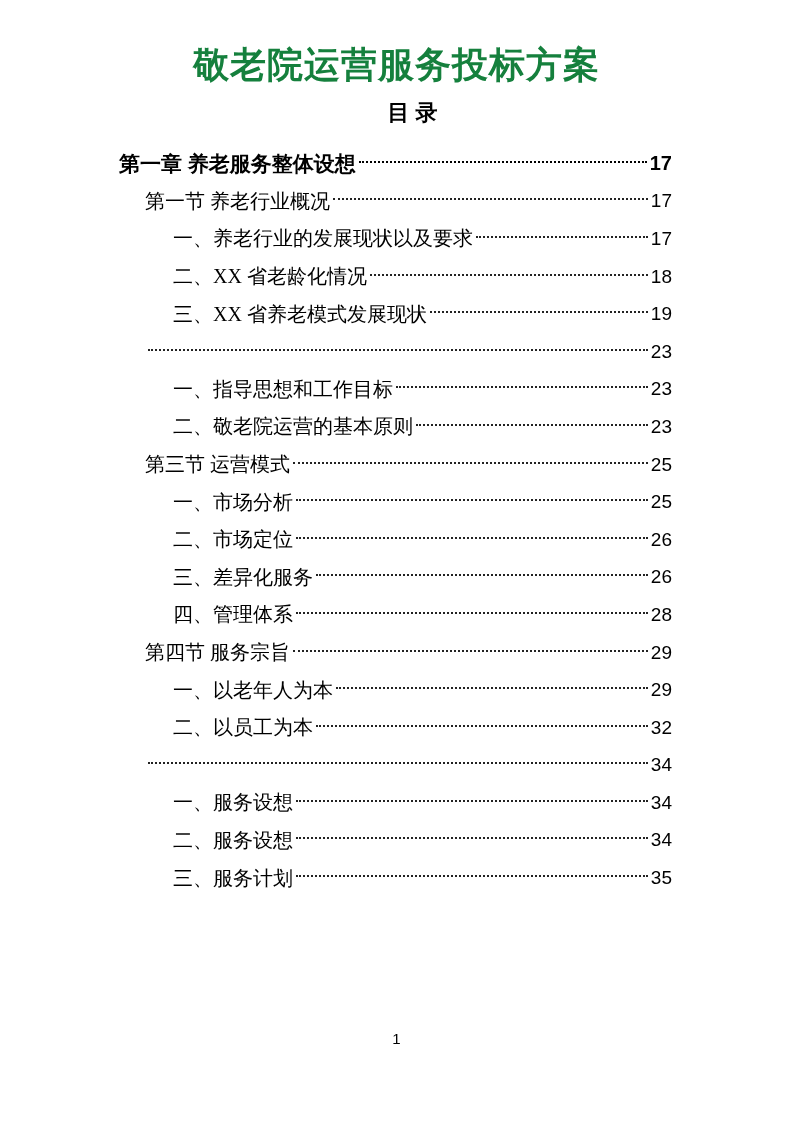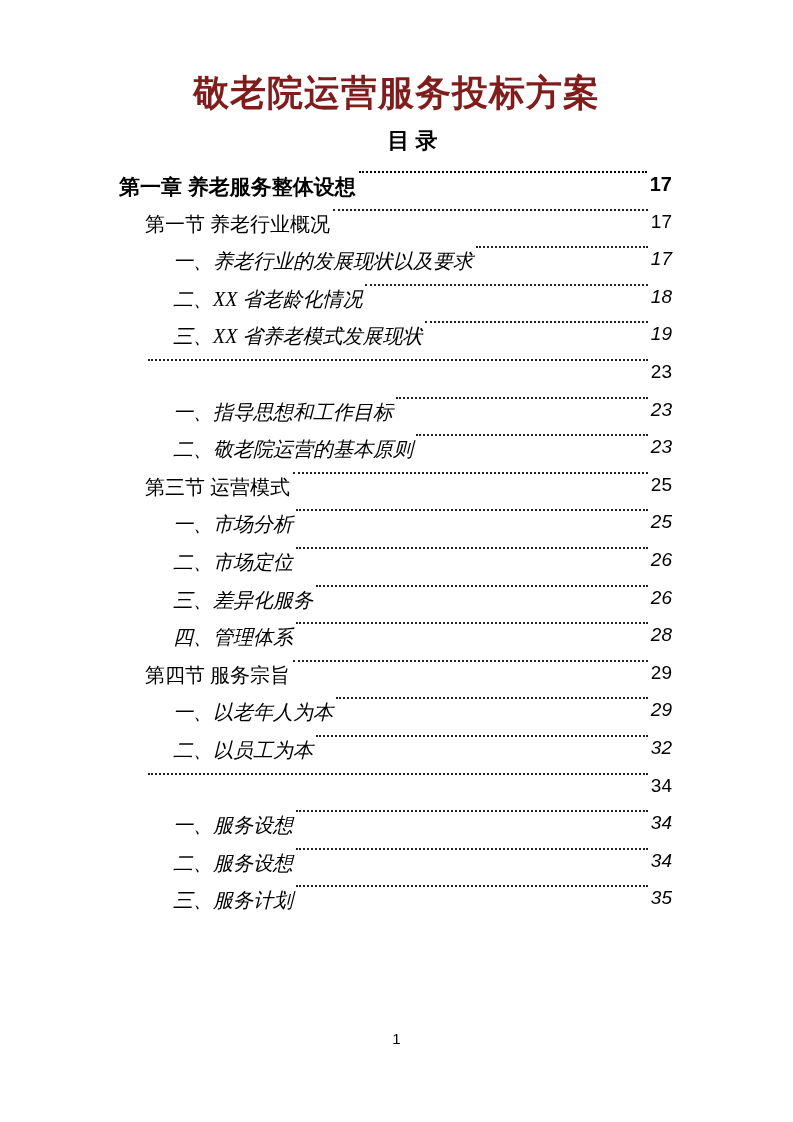--- a/index.html
+++ b/index.html
@@ -5,57 +5,57 @@
   html,body{margin:0;padding:0;background:#ffffff;}
   .page{
     position:relative;
     width:793px;height:1122px;
     background:#ffffff;
     overflow:hidden;
     font-family:"Liberation Serif","DejaVu Serif",serif;
     color:#000000;
   }
   .doc-title{
-    margin-top:72px;
+    margin-top:44px;
     text-align:center;
     font-family:"Liberation Sans","DejaVu Sans",sans-serif;
     font-weight:bold;
     font-size:36px;
     line-height:42px;
     letter-spacing:1px;
-    color:#7f1d1d;
+    color:#15803d;
   }
   .toc-heading{
     margin-top:14px;
     text-align:center;
     font-family:"Liberation Sans","DejaVu Sans",sans-serif;
     font-weight:bold;
     font-size:22px;
     line-height:26px;
     color:#000000;
     padding-left:32px;
   }
   .toc{
     margin-top:19px;
     padding:0 121px 0 119px;
   }
   .toc-row{
     display:flex;
-    align-items:flex-start;
+    align-items:center;
     height:37.6px;
     font-size:20px;
     white-space:nowrap;
   }
   .toc-row[data-level="1"]{
     font-family:"Liberation Sans","DejaVu Sans",sans-serif;
     font-weight:bold;
     font-size:21px;
   }
   .toc-row[data-level="2"]{ margin-left:26px; }
-  .toc-row[data-level="3"]{ margin-left:54px;font-style:italic; }
+  .toc-row[data-level="3"]{ margin-left:54px; }
   .toc-label{ flex:0 0 auto; }
   .toc-dots{
     flex:1 1 auto;
     min-width:12px;
     border-bottom:2px dotted #222222;
     margin:0 3px;
     position:relative;
     top:-2px;
   }
   .toc-row[data-level="1"] .toc-dots{ border-bottom-width:2.6px; border-bottom-color:#000; }

